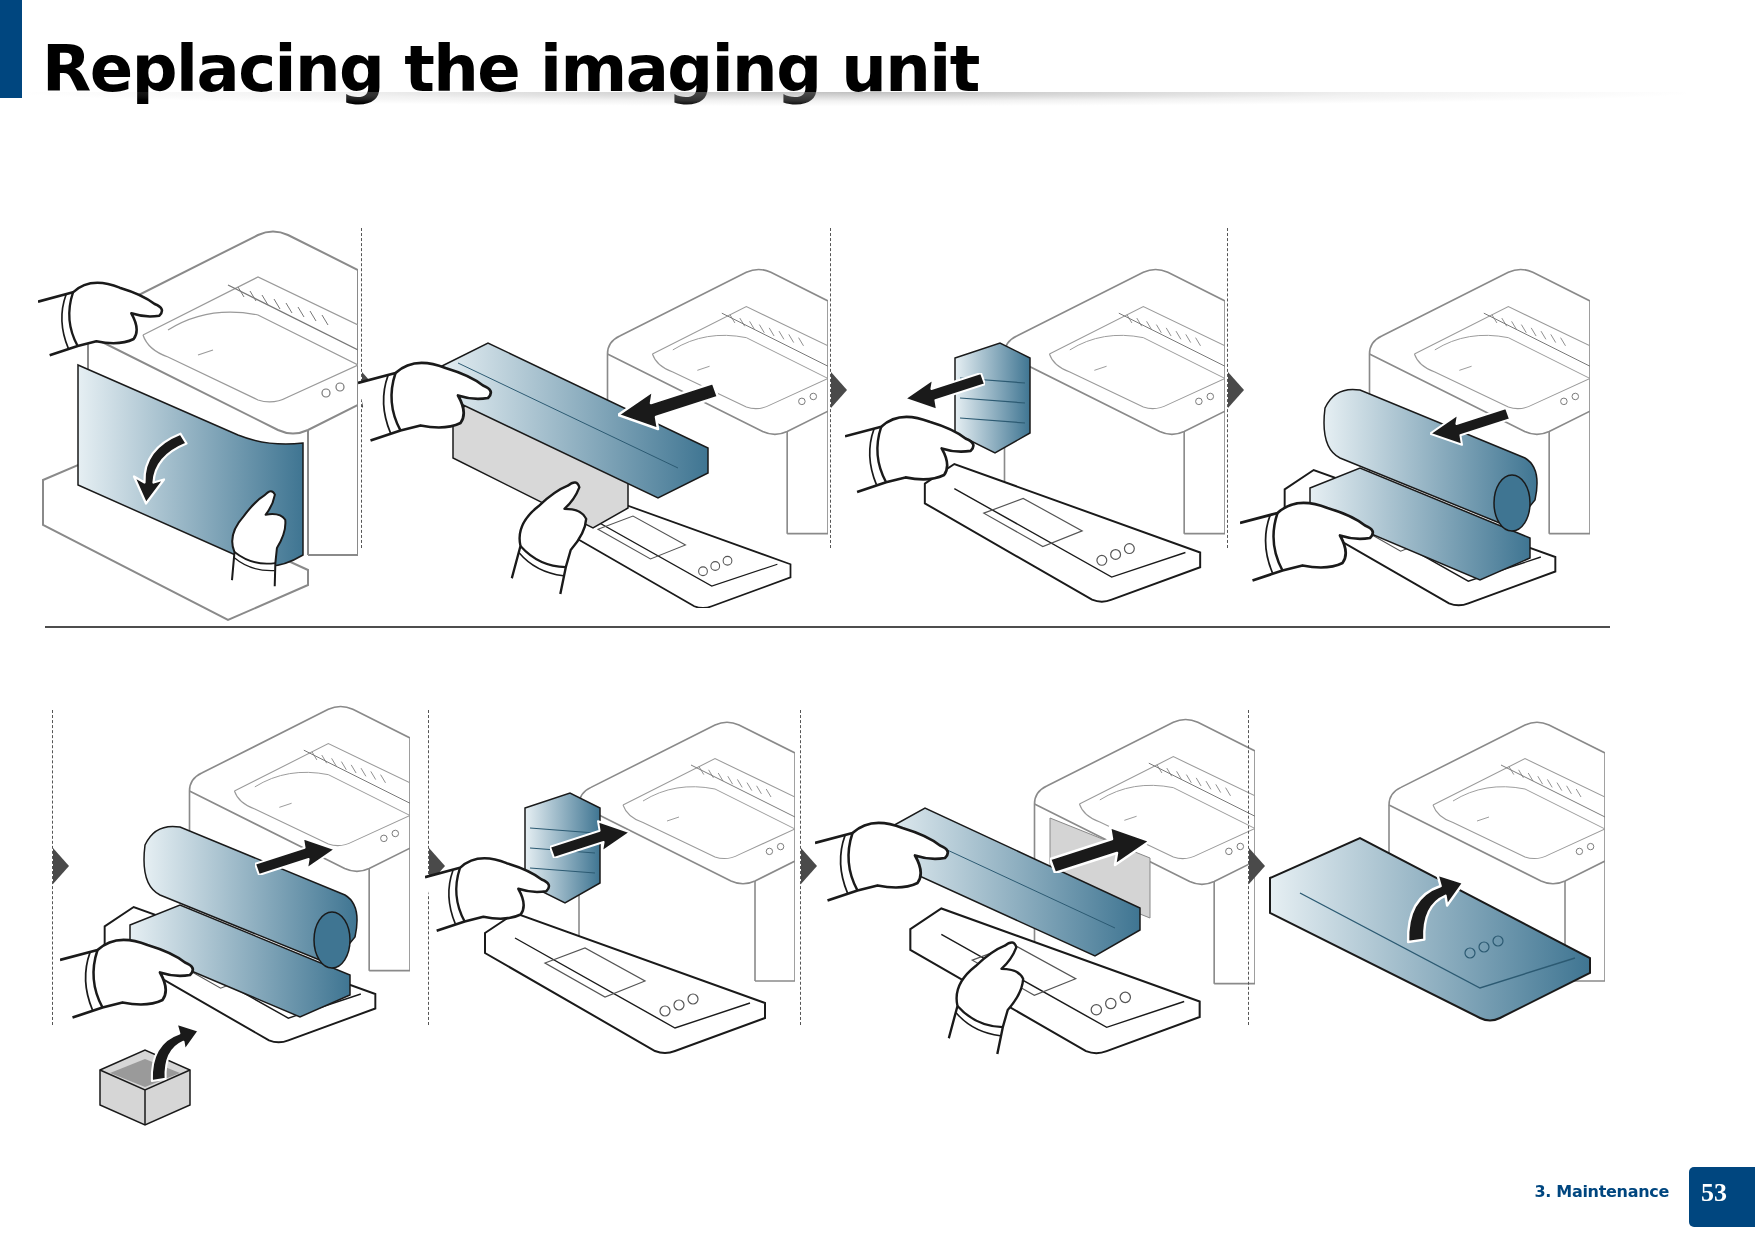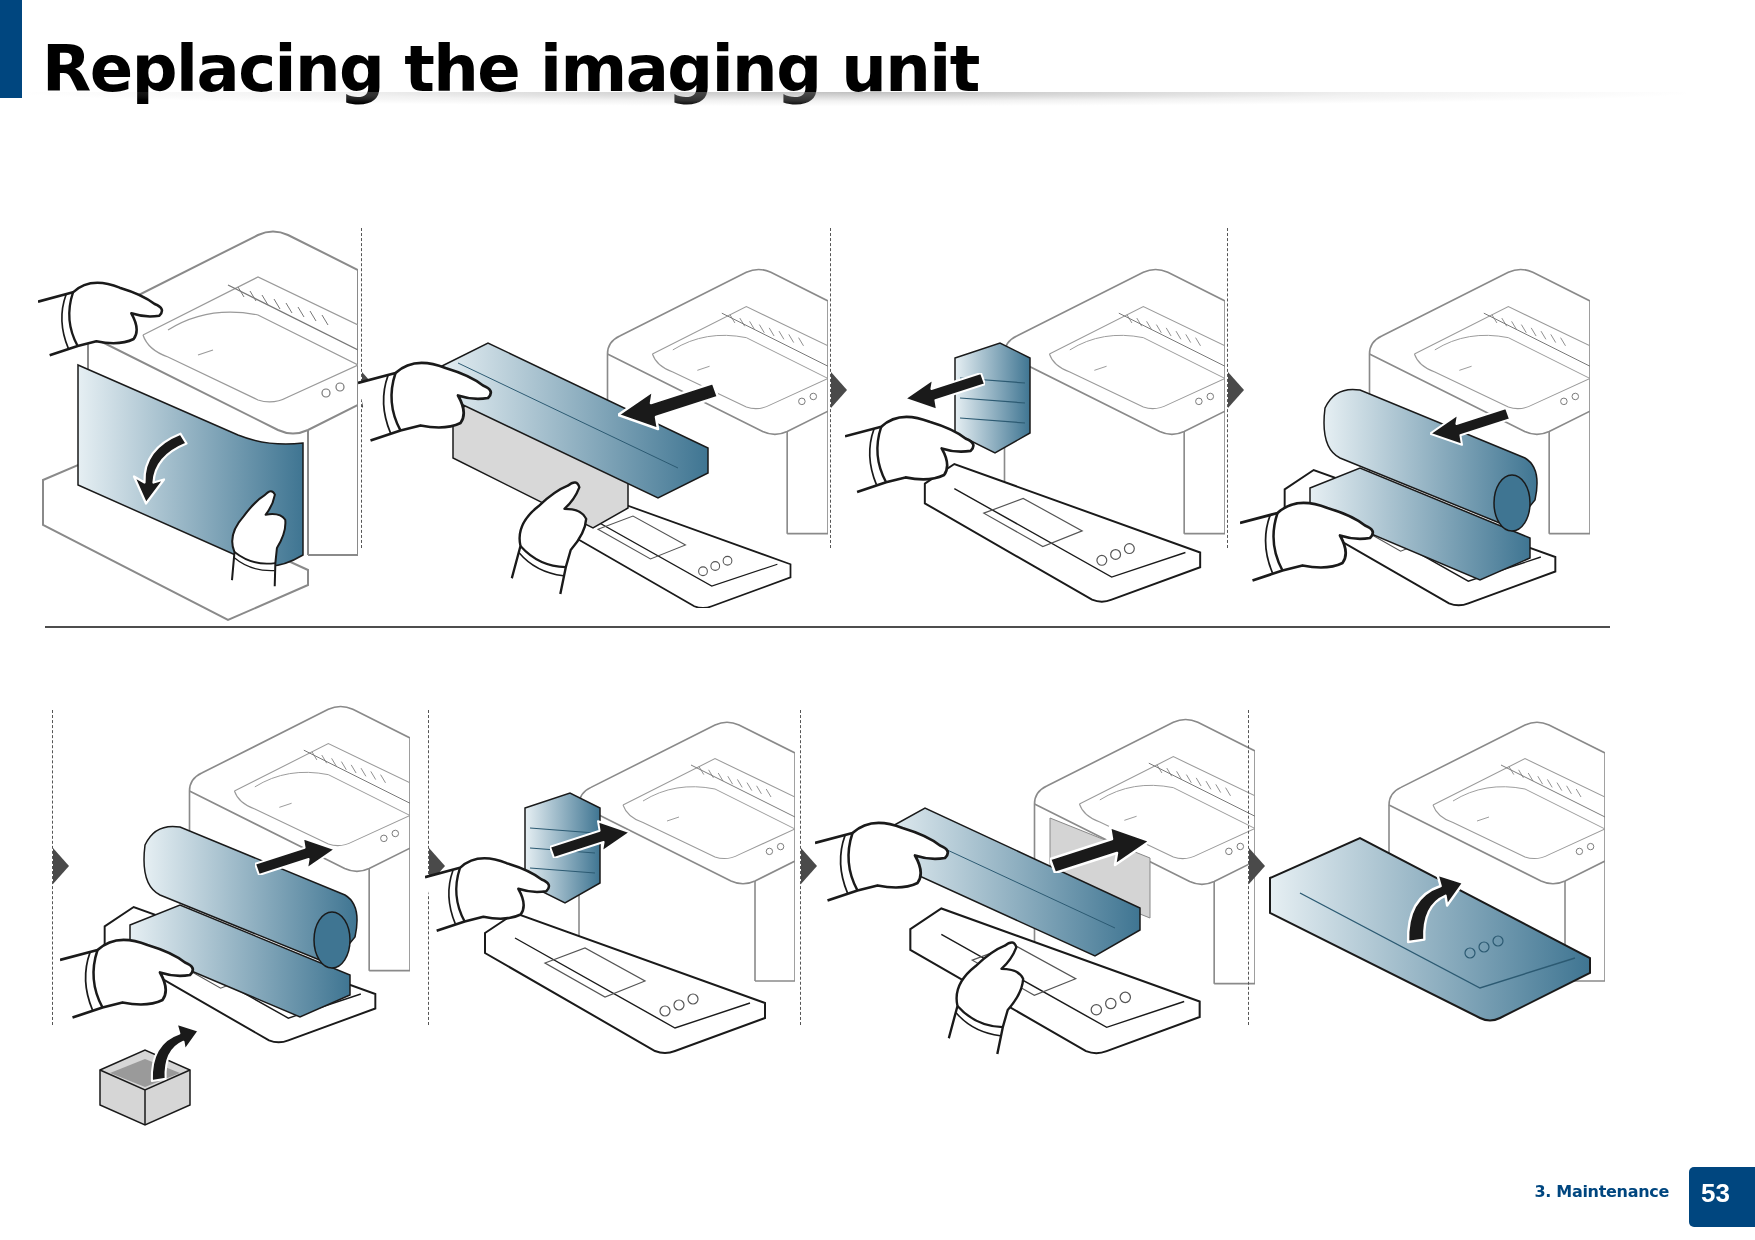--- a/index.html
+++ b/index.html
@@ -35,21 +35,21 @@
     border-left: 16px solid #4a4a4a;
   }
   .footer-section {
     position: absolute; right: 86px; top: 1182px;
     font-family: "DejaVu Sans", sans-serif; font-weight: bold; font-size: 16px;
     color: #00467f; letter-spacing: -0.3px;
   }
   .page-badge {
     position: absolute; left: 1689px; top: 1167px; width: 66px; height: 60px;
     background: #00467f; border-radius: 5px 0 0 5px;
-    color: #fff; font-family: Liberation Sans, sans-serif; font-weight: bold;
+    color: #fff; font-family: Liberation Serif, serif; font-weight: bold;
     font-size: 26px; line-height: 52px; text-indent: 12px;
   }
 </style>
 </head>
 <body>
 
 <div class="title-bar"></div>
 <h1 class="page-title">Replacing the imaging unit</h1>
 <div class="title-shadow"></div>
 

